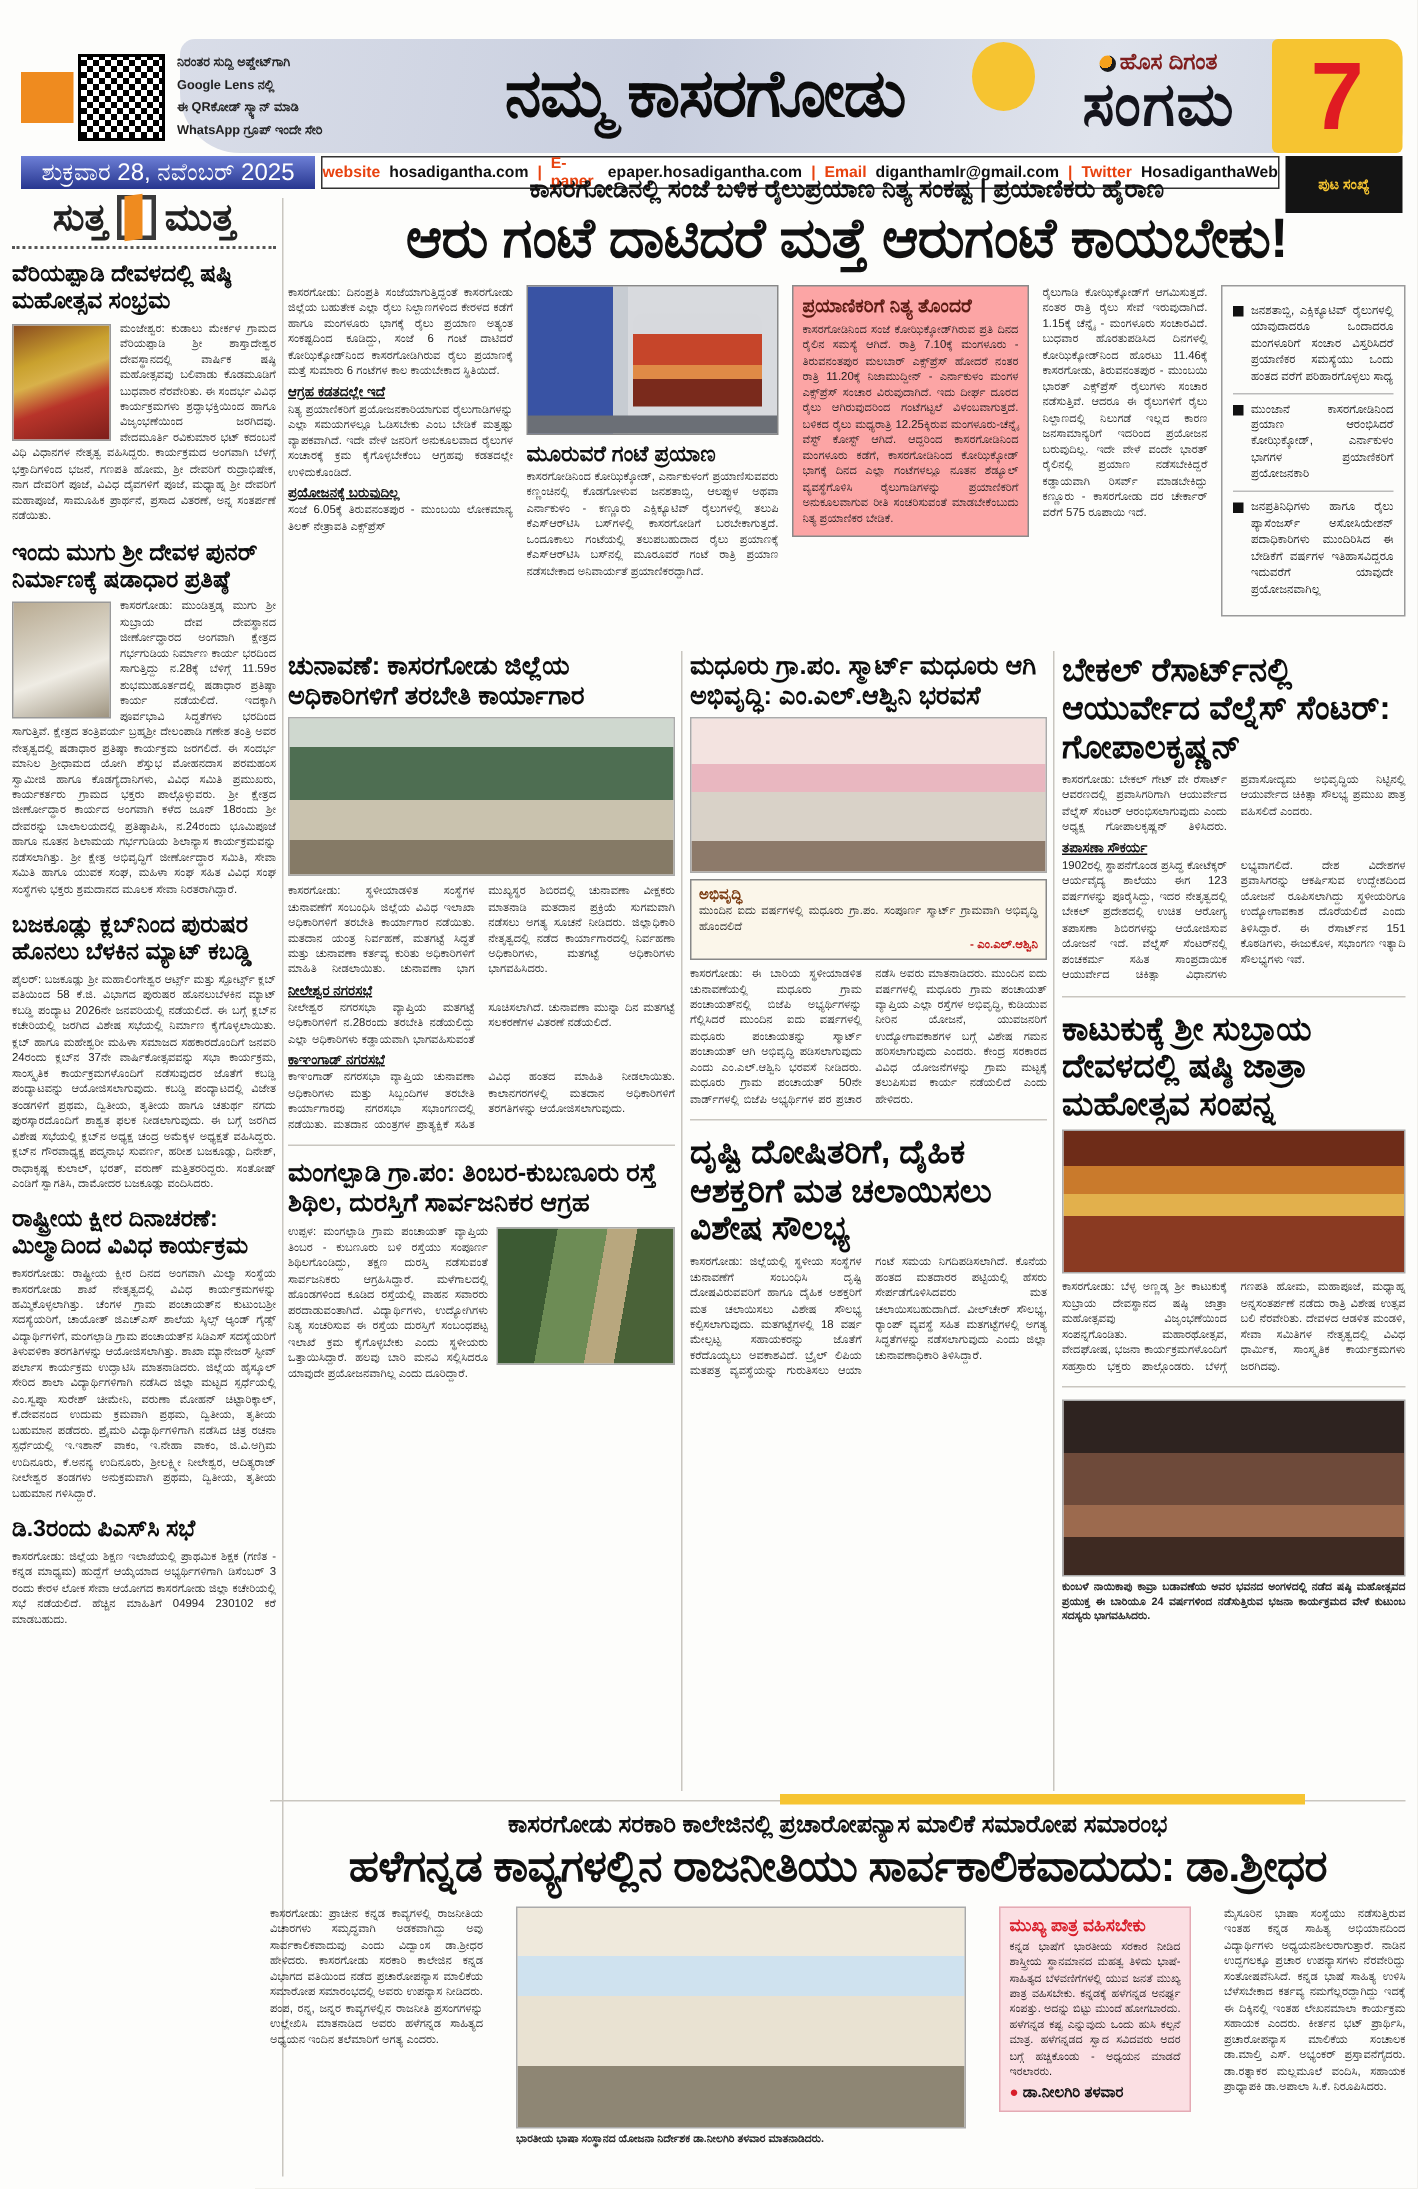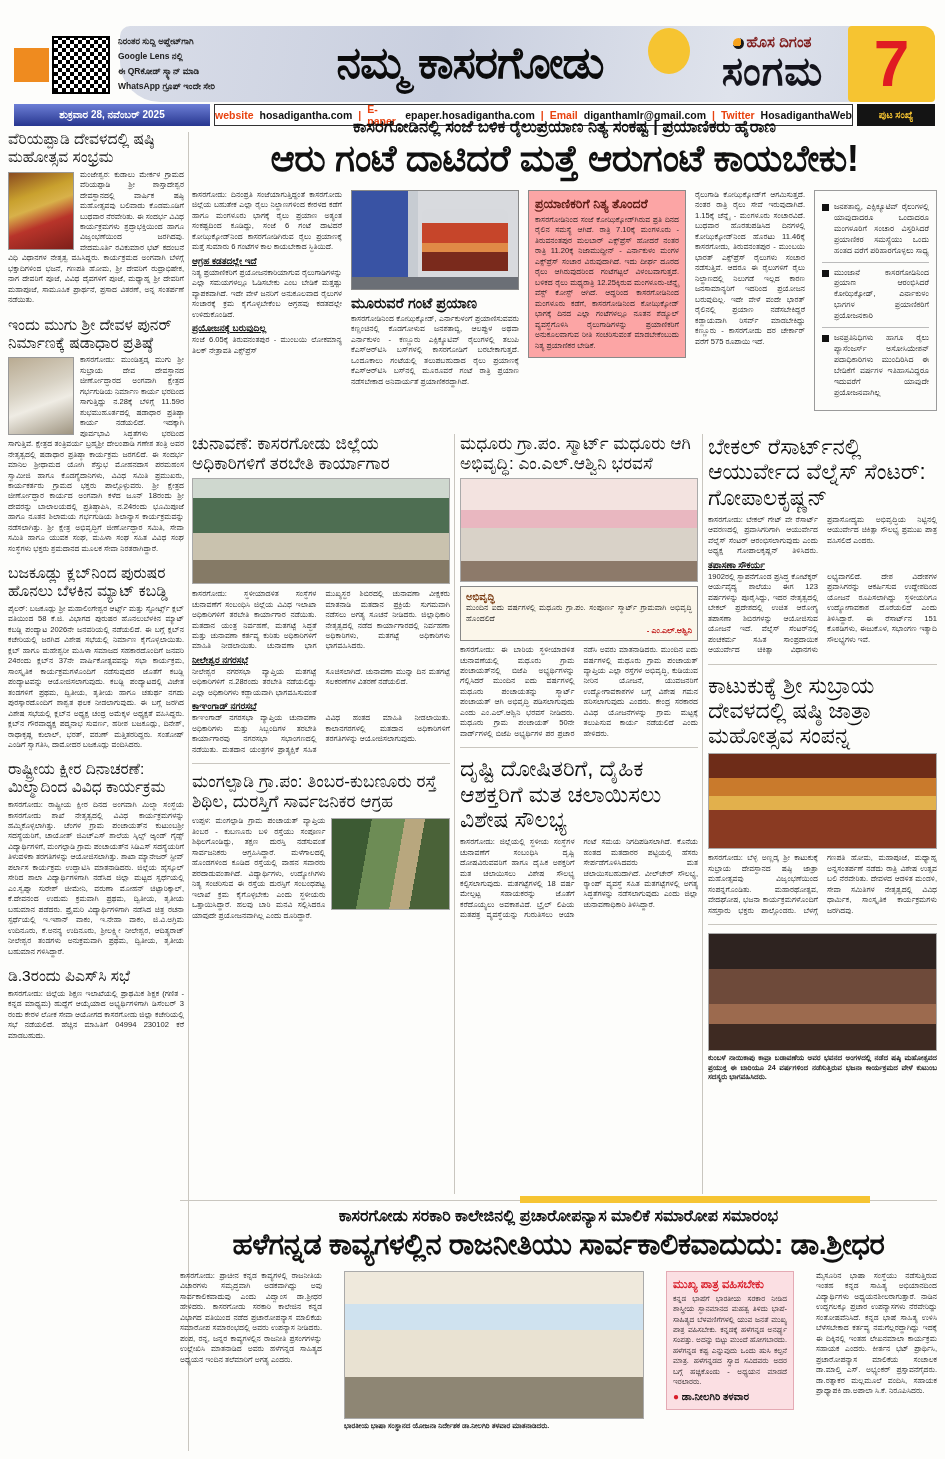--- a/index.html
+++ b/index.html
@@ -27,32 +27,32 @@
   #brand .logo-row { font-size:15px; font-weight:bold; color:#7f1d1d; }
   #brand .logo-dot { display:inline-block; width:11px; height:11px; border-radius:50%;
     background:radial-gradient(circle at 35% 35%,#f6a21c 0 45%,#1a1a1a 46%); vertical-align:middle; margin-right:2px; }
   #brand .sangama { font-size:40px; font-weight:bold; color:#14141c; letter-spacing:1px; margin-top:-2px; }
   #pagenum-box { position:absolute; left:848px; top:26px; width:87px; height:76px; background:#f6c431;
     border-radius:4px 12px 4px 4px; display:flex; align-items:center; justify-content:center; }
   #pagenum-box .num { font-size:64px; font-weight:bold; color:#e01b22; }
   
   #datebar { position:absolute; left:14px; top:104px; width:921px; height:22px; display:flex; }
   #date-box { width:196px; height:22px; background:linear-gradient(180deg,#6d7fd6,#27368f);
-    color:#fff; font-size:10px; font-weight:bold; display:flex; align-items:center; justify-content:center; }
+    color:#fff; font-size:16px; font-weight:normal; display:flex; align-items:center; justify-content:center; }
   #site-box { flex:1; height:22px; border:1px solid #333; background:#fff; margin-left:4px;
     display:flex; align-items:center; justify-content:center; gap:6px; font-size:10.5px; }
   #site-box .lbl { color:#e8420f; font-weight:bold; }
   #site-box .val { color:#111; font-weight:bold; }
   #site-box .sep { color:#e8420f; font-weight:bold; }
-  #issue-box { width:78px; height:22px; background:#141414; color:#f6c431; margin-left:4px;
+  #issue-box { width:78px; height:38px; background:#141414; color:#f6c431; margin-left:4px;
     font-size:9.5px; font-weight:bold; display:flex; align-items:center; justify-content:center; }
   
   .body-txt { font-size:7.6px; line-height:1.38; text-align:justify; color:#1c1c1c; }
   .cols2 { column-count:2; column-gap:9px; }
-  .h-art { font-weight:normal; color:#0d0d0d; line-height:1.15; }
+  .h-art { font-weight:bold; color:#0d0d0d; line-height:1.15; }
   .photo { width:100%; border:1px solid #aaa; }
   .caption { font-size:7.2px; font-weight:bold; color:#222; line-height:1.3; margin-top:2px; text-align:justify; }
   .subhead { font-size:9px; font-weight:bold; margin:3px 0 1px;text-decoration:underline; }
   .vrule { position:absolute; top:132px; bottom:8px; width:0; border-left:1px solid #c9c6bf; }
   
   #sidebar { position:absolute; left:8px; top:130px; width:176px; }
   #sb-head { display:flex; align-items:center; justify-content:center; gap:6px;
     font-size:25px; font-weight:bold; color:#222; padding-bottom:4px;
     border-bottom:2px dotted #555; margin-bottom:8px; }
   .door-icon { width:26px; height:30px; background:#fff; border:3px solid #3a3a3a; position:relative; }
@@ -156,20 +156,25 @@
       <span class="sep">|</span>
       <span class="lbl">Twitter</span>
       <span class="val">HosadiganthaWeb</span>
     </div>
     <div id="issue-box">ಪುಟ ಸಂಖ್ಯೆ</div>
   </div>
 
   <div class="vrule" style="left:188px;"></div>
 
   <div id="sidebar">
+    <div id="sb-head">
+      <span>ಸುತ್ತ</span>
+      <span class="door-icon"></span>
+      <span>ಮುತ್ತ</span>
+    </div>
 
     <div class="sb-art">
       <h3 class="h-art">ವೆರಿಯಪ್ಪಾಡಿ ದೇವಳದಲ್ಲಿ ಷಷ್ಠಿ ಮಹೋತ್ಸವ ಸಂಭ್ರಮ</h3>
       <div class="sb-img img-deity"></div>
       <div class="body-txt">ಮಂಜೇಶ್ವರ: ಕುಡಾಲು ಮೇರ್ಕಳ ಗ್ರಾಮದ ವೆರಿಯಪ್ಪಾಡಿ ಶ್ರೀ ಶಾಸ್ತಾದೇಶ್ವರ ದೇವಸ್ಥಾನದಲ್ಲಿ ವಾರ್ಷಿಕ ಷಷ್ಠಿ ಮಹೋತ್ಸವವು ಬಲಿವಾಡು ಕೊಡಮೂಡಿಗೆ ಬುಧವಾರ ನೆರವೇರಿತು. ಈ ಸಂದರ್ಭ ವಿವಿಧ ಕಾರ್ಯಕ್ರಮಗಳು ಶ್ರದ್ಧಾಭಕ್ತಿಯಿಂದ ಹಾಗೂ ವಿಜೃಂಭಣೆಯಿಂದ ಜರಗಿದವು. ವೇದಮೂರ್ತಿ ರವಿಕುಮಾರ ಭಟ್ ಕದಂಬನೆ ವಿಧಿ ವಿಧಾನಗಳ ನೇತೃತ್ವ ವಹಿಸಿದ್ದರು. ಕಾರ್ಯಕ್ರಮದ ಅಂಗವಾಗಿ ಬೆಳಗ್ಗೆ ಭಕ್ತಾದಿಗಳಿಂದ ಭಜನೆ, ಗಣಪತಿ ಹೋಮ, ಶ್ರೀ ದೇವರಿಗೆ ರುದ್ರಾಭಿಷೇಕ, ನಾಗ ದೇವರಿಗೆ ಪೂಜೆ, ವಿವಿಧ ದೈವಗಳಿಗೆ ಪೂಜೆ, ಮಧ್ಯಾಹ್ನ ಶ್ರೀ ದೇವರಿಗೆ ಮಹಾಪೂಜೆ, ಸಾಮೂಹಿಕ ಪ್ರಾರ್ಥನೆ, ಪ್ರಸಾದ ವಿತರಣೆ, ಅನ್ನ ಸಂತರ್ಪಣೆ ನಡೆಯಿತು.</div>
     </div>
 
     <div class="sb-art">
       <h3 class="h-art">ಇಂದು ಮುಗು ಶ್ರೀ ದೇವಳ ಪುನರ್ ನಿರ್ಮಾಣಕ್ಕೆ ಷಡಾಧಾರ ಪ್ರತಿಷ್ಠೆ</h3>
       <div class="sb-img img-statue"></div>

